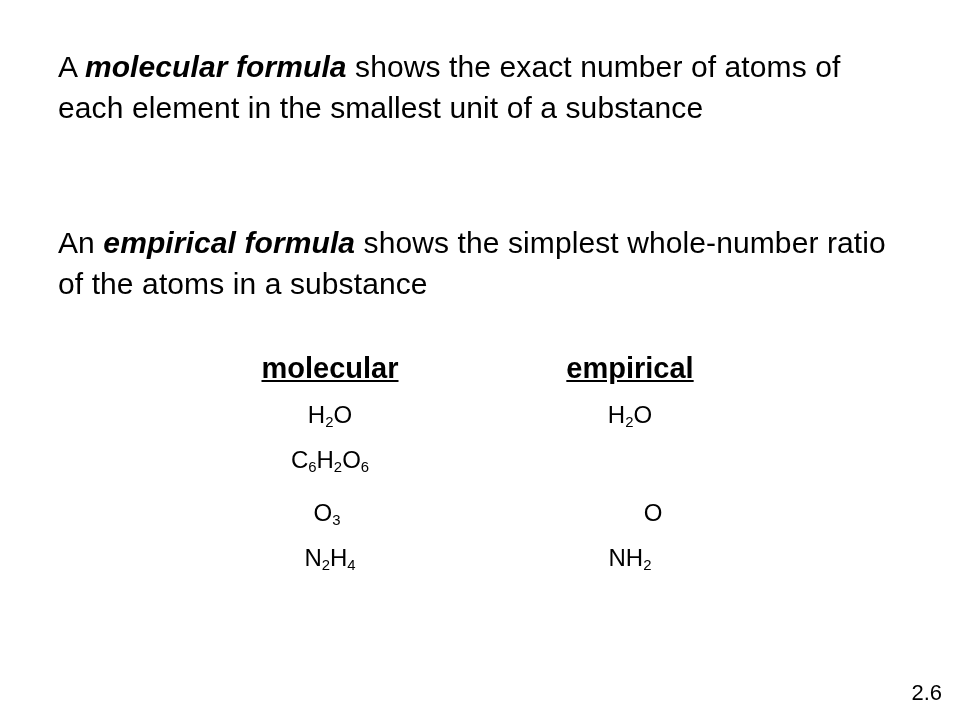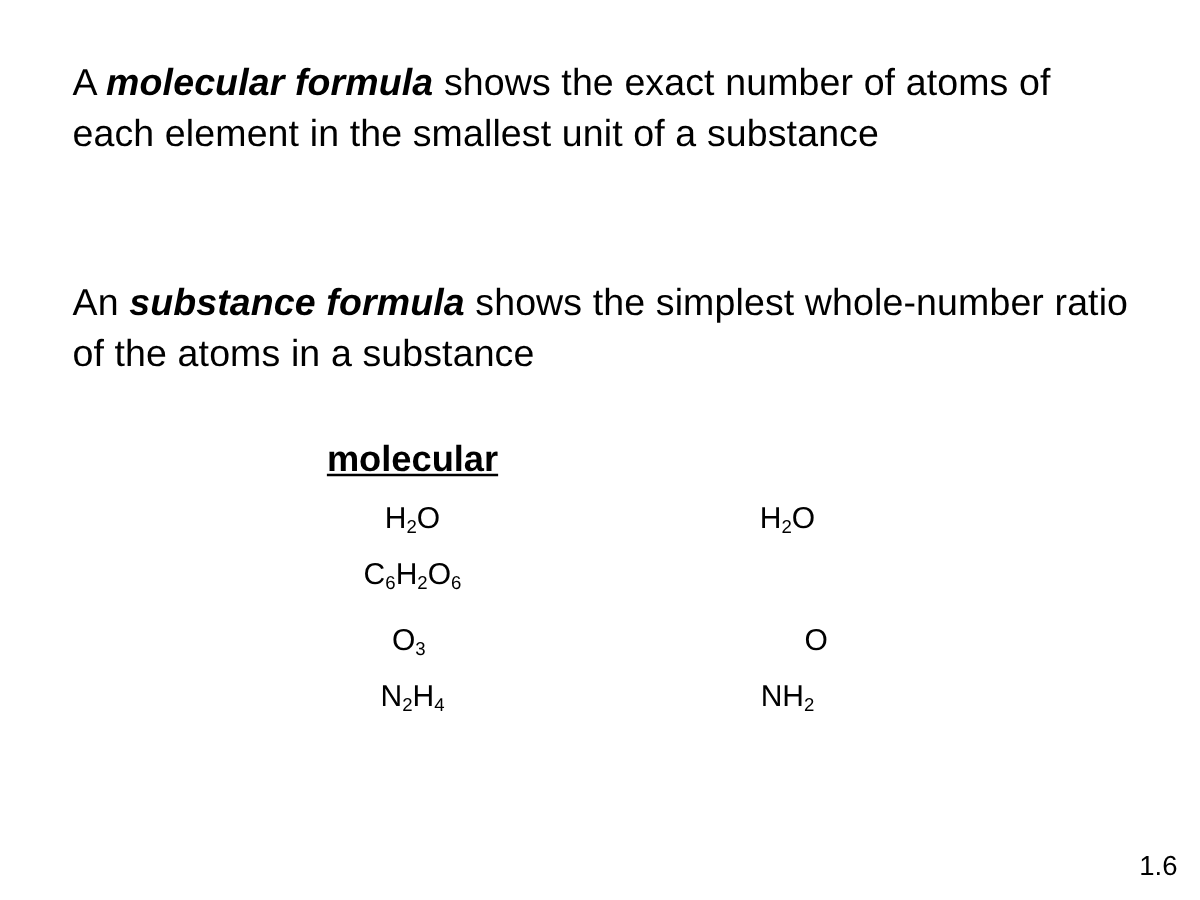--- a/index.html
+++ b/index.html
@@ -76,26 +76,27 @@
 </head>
 <body>
 
 <div class="slide">
 
   <div class="para para-1">
     <span>A </span><em class="strong">molecular formula</em><span> shows the exact number of atoms of each element in the smallest unit of a substance</span>
   </div>
 
   <div class="para para-2">
-    <span>An </span><em class="strong">substance formula</em><span> shows the simplest whole-number ratio of the atoms in a substance</span>
+    <span>An </span><em class="strong">empirical formula</em><span> shows the simplest whole-number ratio of the atoms in a substance</span>
   </div>
 
   <div class="table">
     <div class="trow hdr">
       <div class="cell col-mol">molecular</div>
+      <div class="cell col-emp">empirical</div>
     </div>
 
     <div class="trow row-h2o">
       <div class="cell col-mol"><span>H</span><sub>2</sub><span>O</span></div>
       <div class="cell col-emp"><span>H</span><sub>2</sub><span>O</span></div>
     </div>
 
     <div class="trow row-c6">
       <div class="cell col-mol"><span>C</span><sub>6</sub><span>H</span><sub>2</sub><span>O</span><sub>6</sub></div>
     </div>
@@ -104,15 +105,15 @@
       <div class="cell col-mol"><span>O</span><sub>3</sub></div>
       <div class="cell col-emp"><span>O</span></div>
     </div>
 
     <div class="trow row-n2h4">
       <div class="cell col-mol"><span>N</span><sub>2</sub><span>H</span><sub>4</sub></div>
       <div class="cell col-emp"><span>NH</span><sub>2</sub></div>
     </div>
   </div>
 
-  <div class="page-num">1.6</div>
+  <div class="page-num">2.6</div>
 
 </div>
 
 </body></html>

